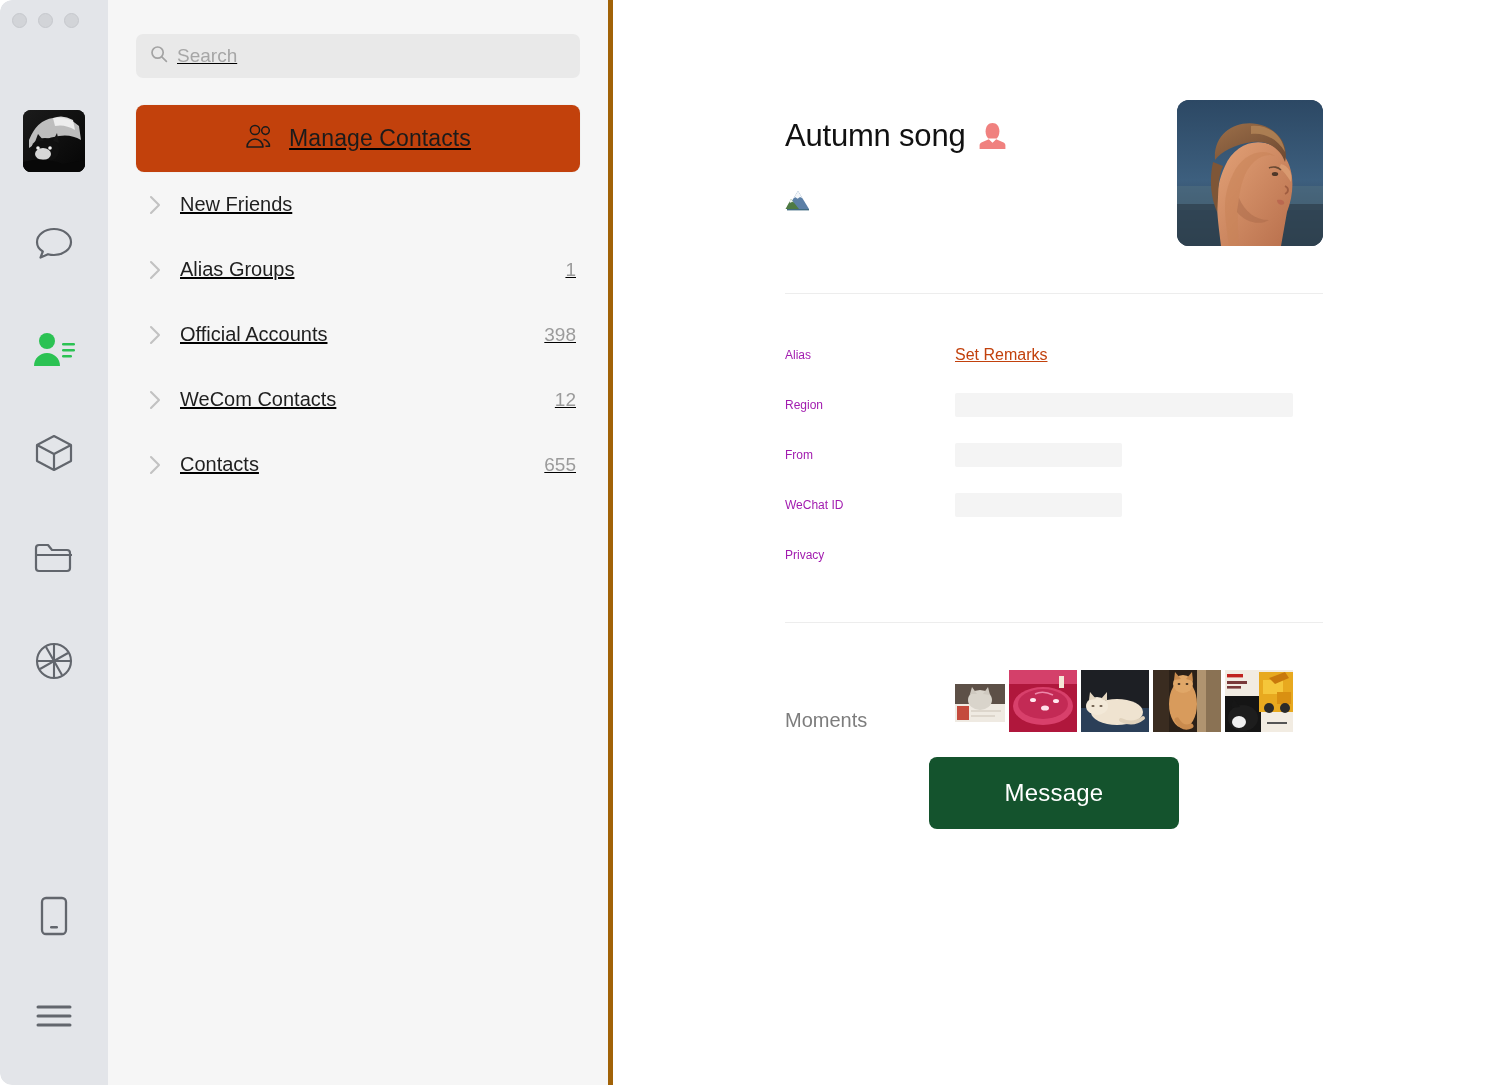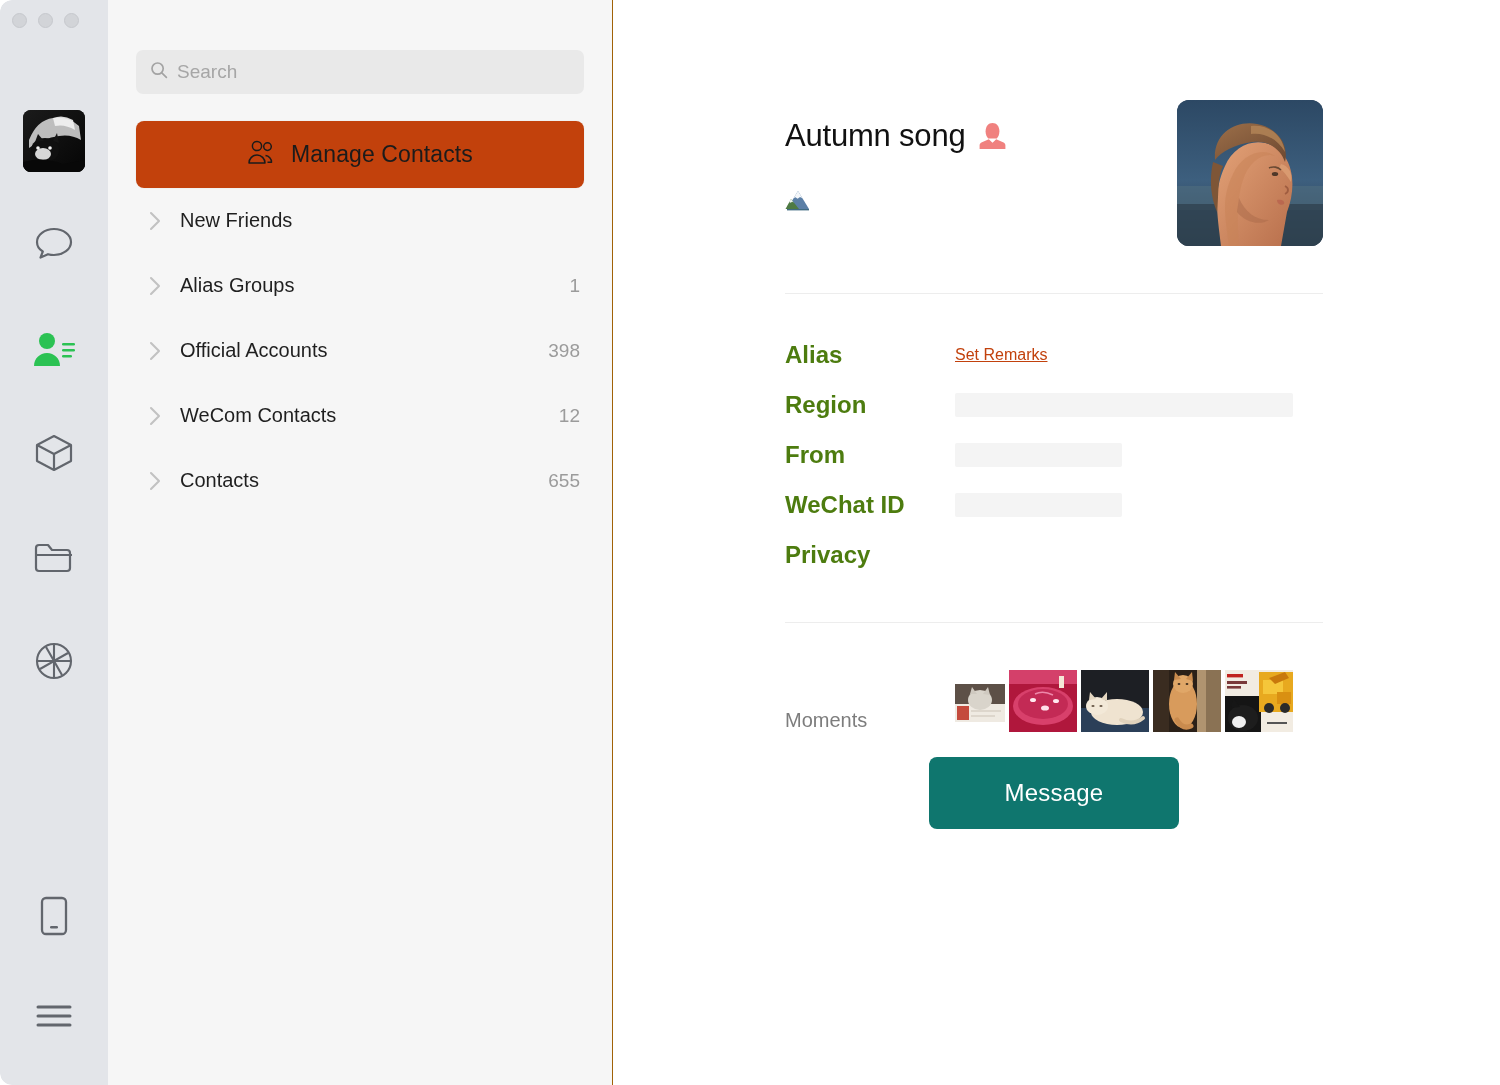--- a/index.html
+++ b/index.html
@@ -73,23 +73,24 @@
 
   #rail-spacer { flex: 1 1 auto; }
 
   .rail-icon.bottom { margin-top: 0; margin-bottom: 38px; }
 
   
   #list-panel {
     width: 505px;
     flex: 0 0 505px;
     background: #f6f6f6;
-    border-right: 1px solid #a16207;
-    padding: 16px 28px;
+    border-right: 5px solid #a16207;
+    padding: 0 28px;
     position: relative;
+    text-decoration: underline;
   }
 
   #search-wrap {
     margin-top: 34px;
     height: 44px;
     background: #e9e9e9;
     border-radius: 7px;
     display: flex;
     align-items: center;
     padding: 0 14px;
@@ -213,23 +214,22 @@
 
   #fields { padding-top: 36px; }
   .field-row {
     display: flex;
     align-items: center;
     height: 50px;
   }
   .field-label {
     width: 170px;
     flex: 0 0 170px;
-    font-size: 24px;
-    color: #4d7c0f;
-    font-weight: bold;
+    font-size: 12px;
+    color: #a21caf;
   }
   .field-value {
     font-size: 16px;
     color: #c2410c;
     text-decoration: underline;
   }
   .redacted {
     height: 24px;
     background: #f4f4f4;
     border-radius: 2px;
@@ -627,15 +627,15 @@
                 <rect x="2" y="11" width="20" height="3" fill="#7a3a3a"></rect>
                 <rect x="2" y="16" width="14" height="2.6" fill="#7a3a3a"></rect>
                 <rect x="42" y="52" width="20" height="2" fill="#555"></rect>
               </svg>
             </div>
           </div>
       </div>
 
     </div>
 
-    <button id="message-btn" style="background: #0f766e;">Message</button>
+    <button id="message-btn" style="background: #14532d;">Message</button>
   </div>
 </div>
 
 </body></html>

